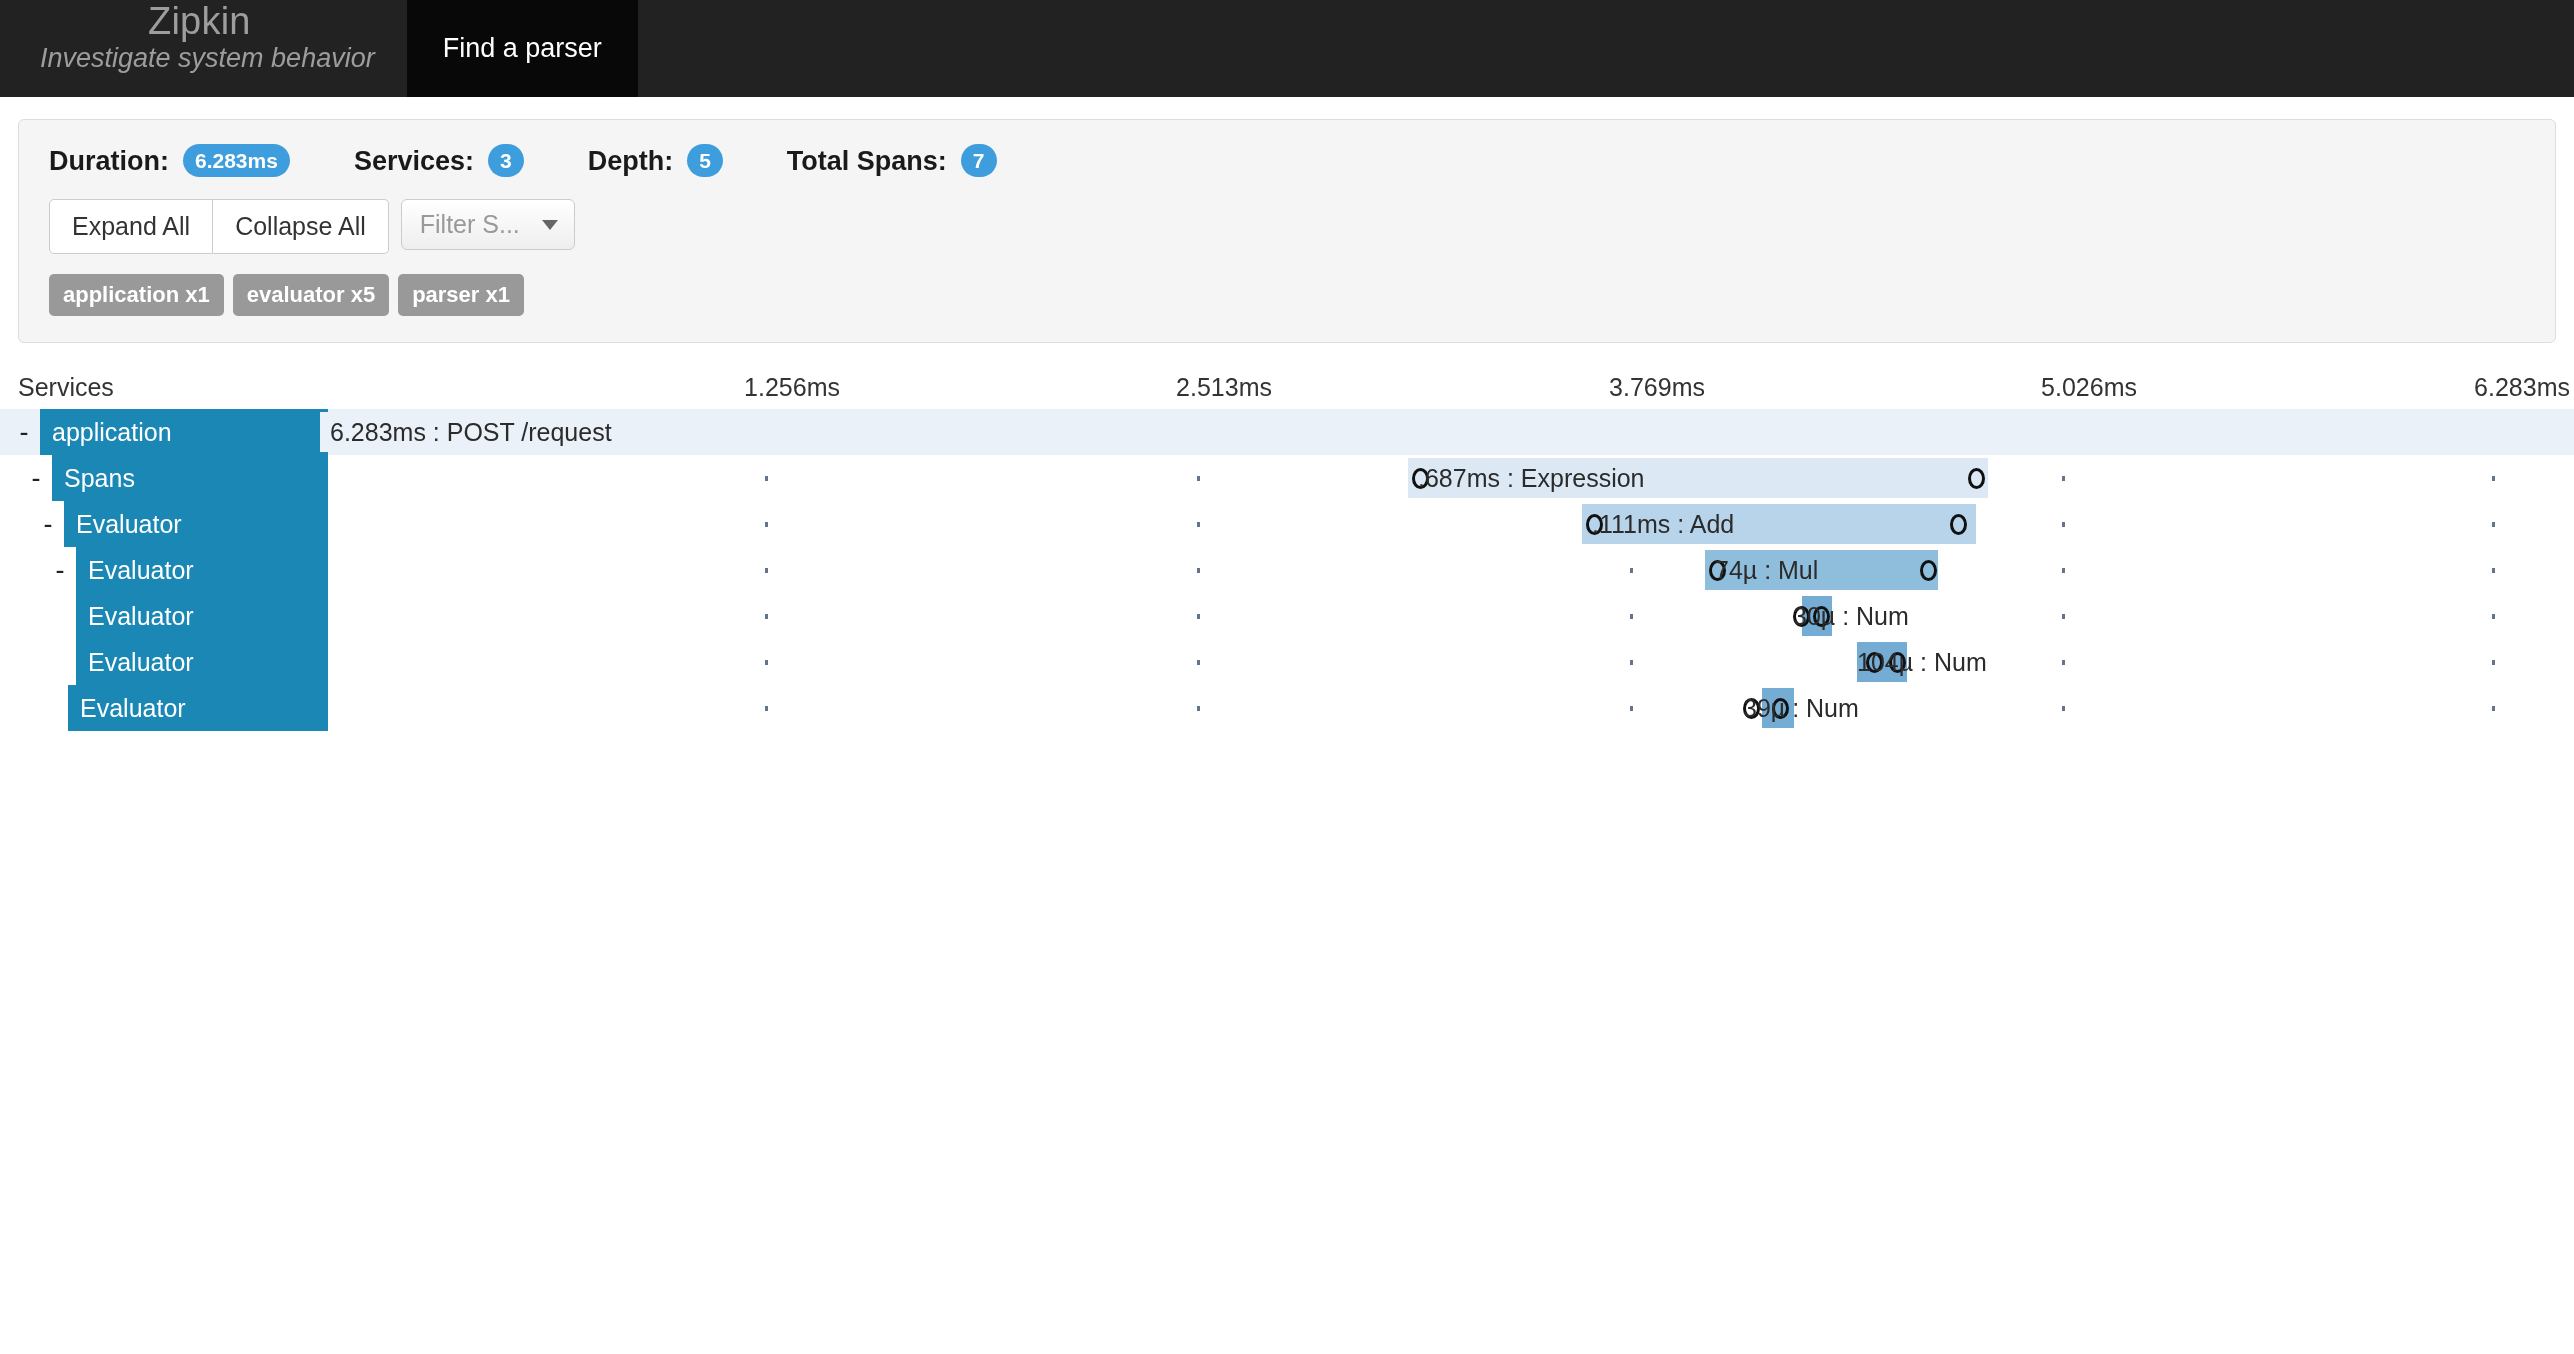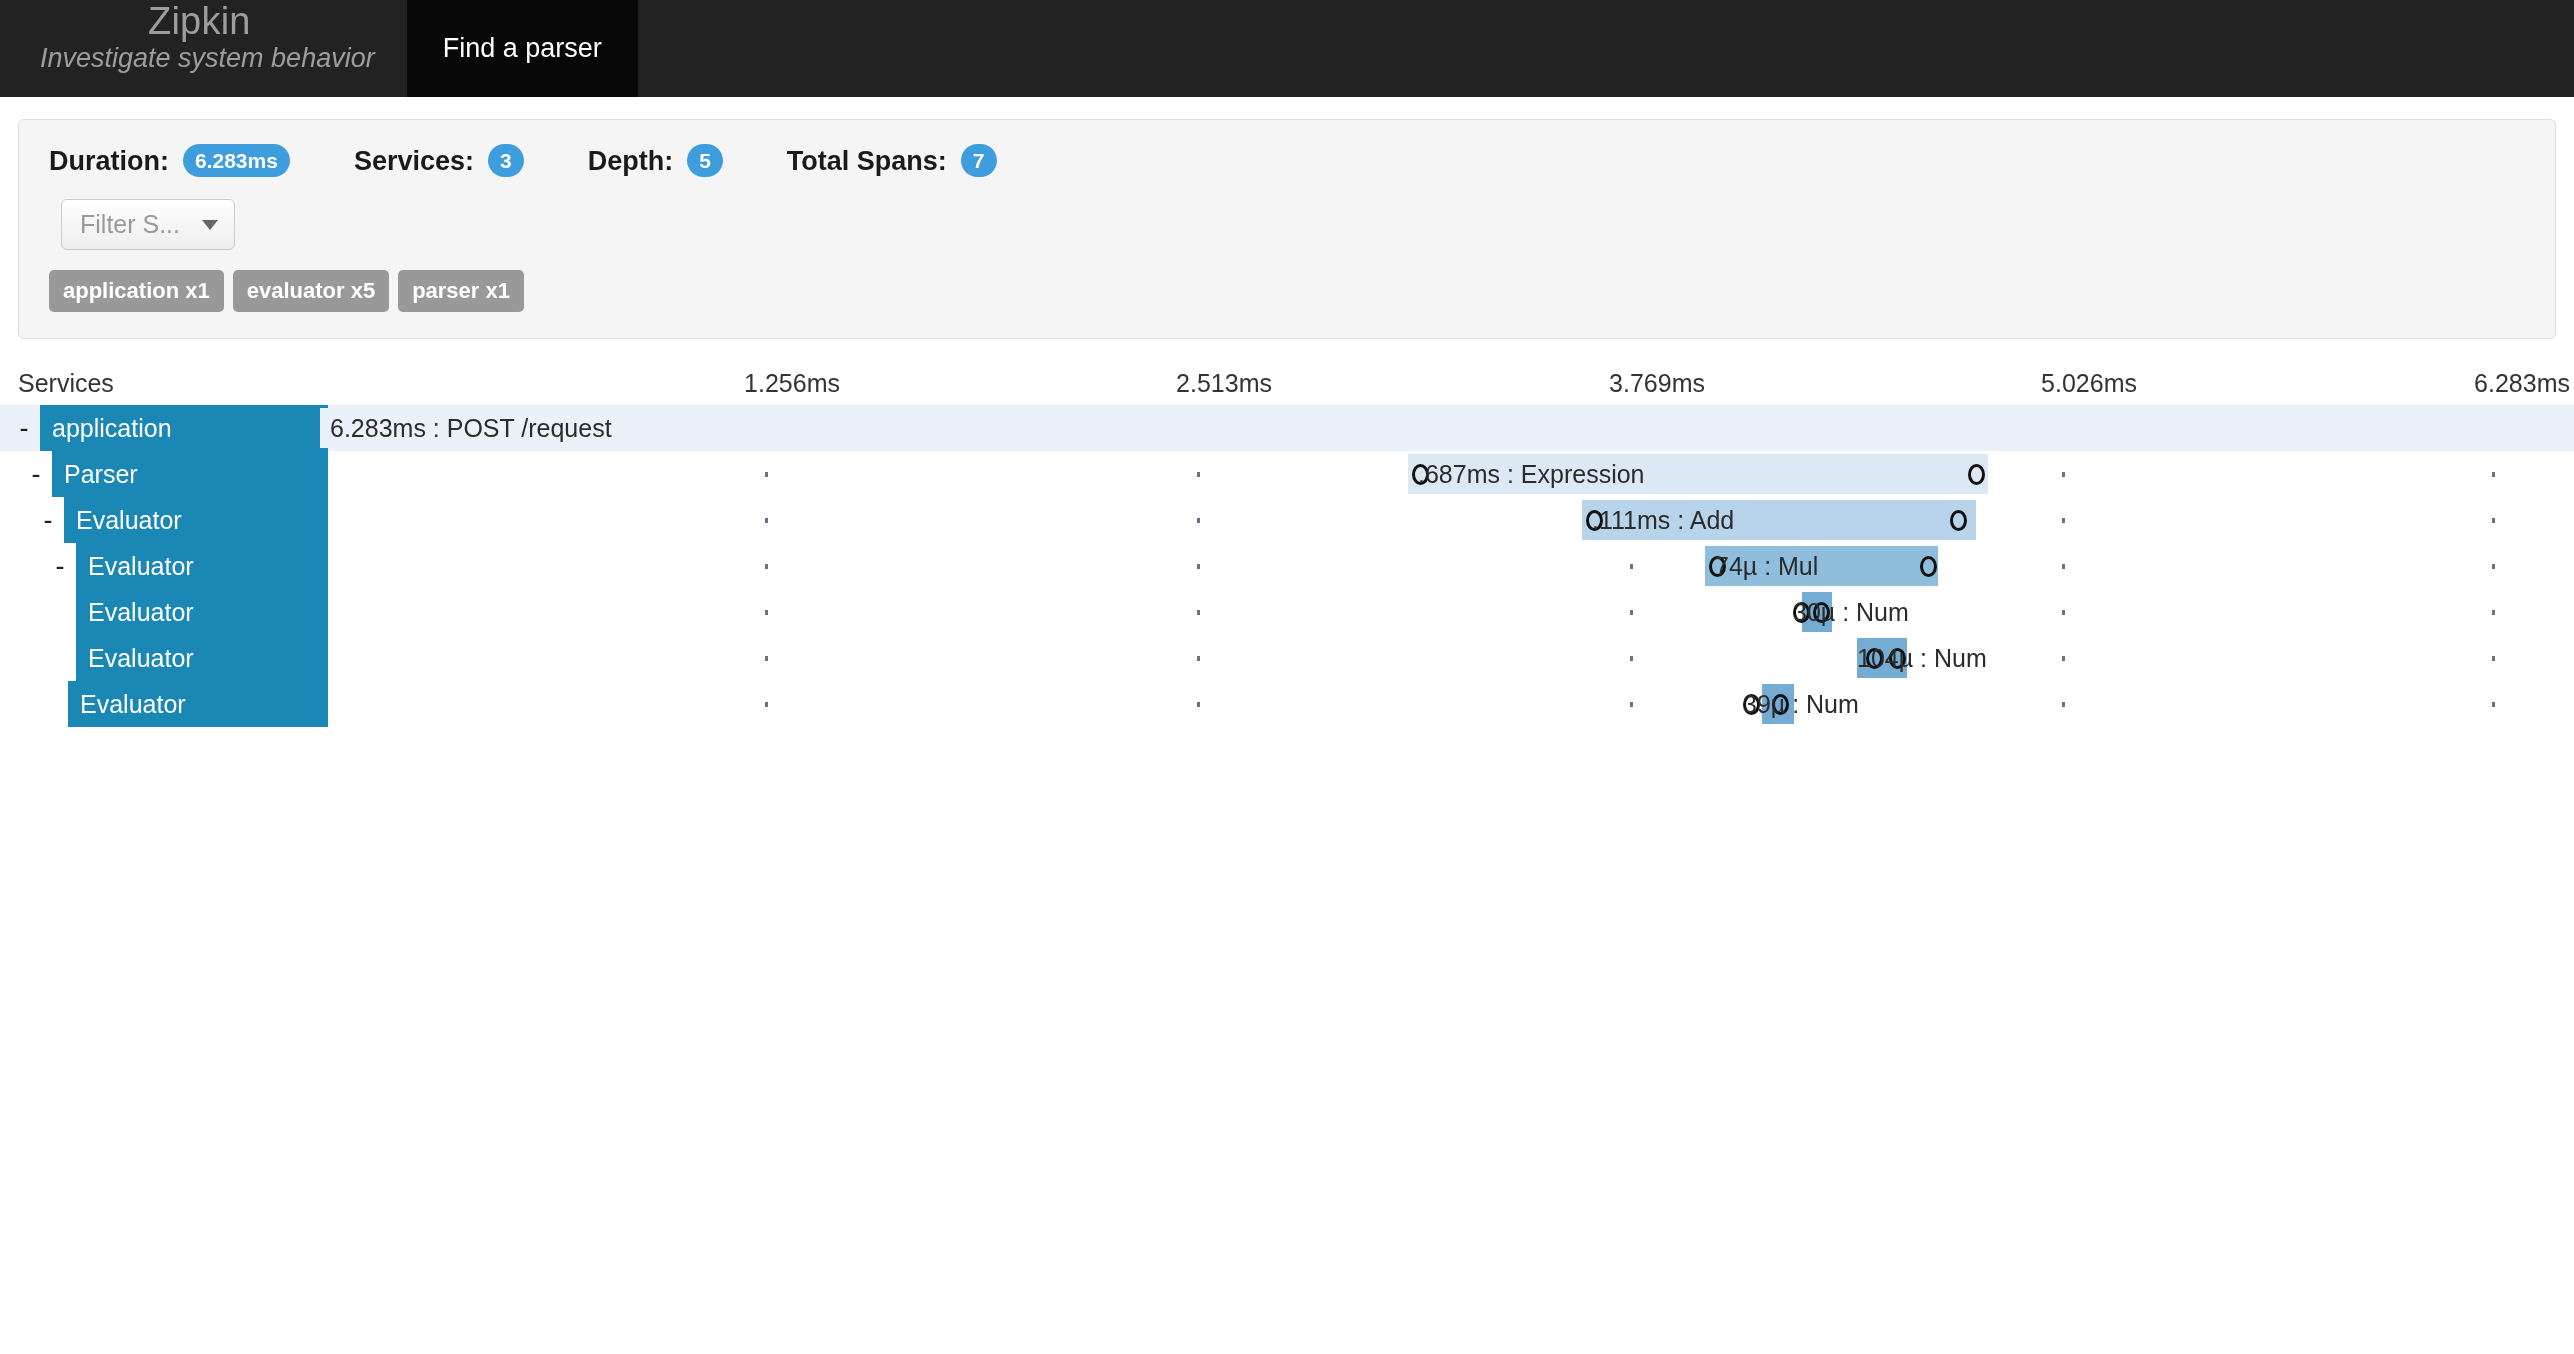--- a/index.html
+++ b/index.html
@@ -302,20 +302,24 @@
           <span class="stat-label">Depth:</span>
           <span class="badge">5</span>
         </div>
         <div class="stat">
           <span class="stat-label">Total Spans:</span>
           <span class="badge">7</span>
         </div>
       </div>
 
       <div class="controls-row">
+        <div class="btn-group">
+          <button class="btn">Expand All</button>
+          <button class="btn">Collapse All</button>
+        </div>
         <div class="filter-select">
           <span class="ph">Filter S...</span>
           <span class="caret"></span>
         </div>
       </div>
 
       <div class="chips-row">
         <span class="chip">application x1</span>
         <span class="chip">evaluator x5</span>
         <span class="chip">parser x1</span>
@@ -340,21 +344,21 @@
           <span class="gridline-dot" style="left: 765px;"></span>
           <span class="gridline-dot" style="left: 1197px;"></span>
           <span class="gridline-dot" style="left: 1630px;"></span>
           <span class="gridline-dot" style="left: 2062px;"></span>
           <span class="gridline-dot" style="left: 2492px;"></span>
           <div class="bar" style="left: 320px; width: 2250px; background: rgb(234, 241, 248);"></div>
           <span class="bar-label" style="left: 330px;">6.283ms : POST /request</span>
         </div>
         <div class="span-row">
           <span class="toggle" style="left: 26px;">-</span>
-          <div class="svc-label" style="left: 52px; width: 276px;">Parser</div>
+          <div class="svc-label" style="left: 52px; width: 276px;">Spans</div>
           <span class="gridline-dot" style="left: 765px;"></span>
           <span class="gridline-dot" style="left: 1197px;"></span>
           <span class="gridline-dot" style="left: 1630px;"></span>
           <span class="gridline-dot" style="left: 2062px;"></span>
           <span class="gridline-dot" style="left: 2492px;"></span>
           <div class="bar" style="left: 1408px; width: 580px; background: rgb(220, 233, 245);"></div>
           <span class="ann" style="left: 1412px;"></span>
           <span class="ann" style="left: 1968px;"></span>
           <span class="bar-label" style="left: 1418px;">.687ms : Expression</span>
         </div>

